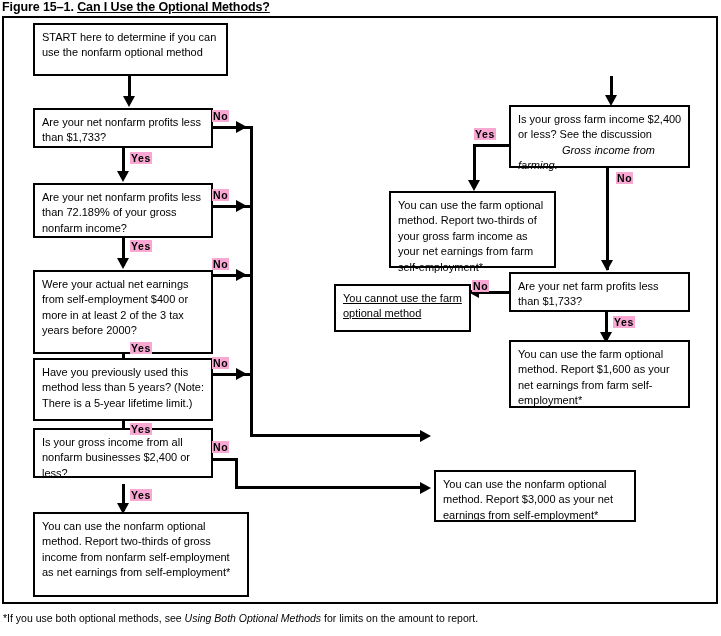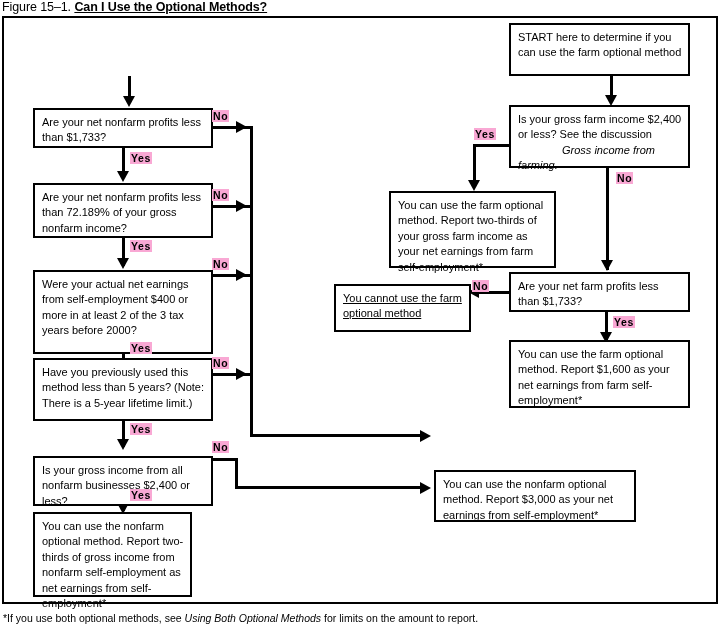--- a/index.html
+++ b/index.html
@@ -23,21 +23,21 @@
     left: 2px;
     top: 0px;
     width: 717px;
     height: 15px;
     font-size: 12.5px;
     line-height: 15px;
     white-space: nowrap;
     letter-spacing: -0.1px;
   }
   .fig-title .fig-num {
-    font-weight: normal;
+    font-weight: bold;
   }
   .fig-title .fig-name {
     font-weight: bold;
     text-decoration: underline;
   }
   
   .frame {
     position: absolute;
     left: 2px;
     top: 16px;
@@ -118,20 +118,21 @@
 
 <div id="figure-root">
 
   <div class="fig-title">
     <span class="fig-num">Figure 15–1.</span>
     <span class="fig-name">Can I Use the Optional Methods?</span>
   </div>
 
   <div class="frame"></div>
 
+  <div class="node" style="left:33px; top:23px; width:195px; height:53px;">START here to determine if you can use the nonfarm optional method</div>
 
   <div class="lnv" style="left:128px; top:76px; width:3px; height:23px;"></div>
   <div class="arrow down" style="left:123px; top:96px;"></div>
 
   <div class="node" style="left:33px; top:108px; width:180px; height:40px;">Are your net nonfarm profits less than $1,733?</div>
 
   <div class="edge-label" style="left:212px; top:110px;">No</div>
   <div class="lnh" style="left:213px; top:126px; width:40px; height:3px;"></div>
   <div class="arrow right" style="left:236px; top:121px;"></div>
 
@@ -162,43 +163,42 @@
   <div class="node" style="left:33px; top:358px; width:180px; height:63px;">Have you previously used this method less than 5 years? (Note: There is a 5-year lifetime limit.)</div>
 
   <div class="edge-label" style="left:212px; top:357px;">No</div>
   <div class="lnh" style="left:213px; top:373px; width:40px; height:3px;"></div>
   <div class="arrow right" style="left:236px; top:368px;"></div>
 
   <div class="edge-label" style="left:130px; top:423px;">Yes</div>
   <div class="lnv" style="left:122px; top:421px; width:3px; height:26px;"></div>
   <div class="arrow down" style="left:117px; top:439px;"></div>
 
-  <div class="node" style="left:33px; top:456px; width:180px; height:50px;">Is your gross income from all nonfarm businesses $2,400 or less?</div>
+  <div class="node" style="left:33px; top:428px; width:180px; height:50px;">Is your gross income from all nonfarm businesses $2,400 or less?</div>
 
   <div class="edge-label" style="left:212px; top:441px;">No</div>
 
   <div class="edge-label" style="left:130px; top:489px;">Yes</div>
   <div class="lnv" style="left:122px; top:484px; width:3px; height:27px;"></div>
   <div class="arrow down" style="left:117px; top:503px;"></div>
 
-  <div class="node" style="left:33px; top:512px; width:159px; height:85px;">You can use the nonfarm optional method. Report two-thirds of gross income from nonfarm self-employment as net earnings from self-employment*</div>
+  <div class="node" style="left:33px; top:512px; width:216px; height:85px;">You can use the nonfarm optional method. Report two-thirds of gross income from nonfarm self-employment as net earnings from self-employment*</div>
 
   <div class="lnv" style="left:250px; top:126px; width:3px; height:311px;"></div>
   <div class="lnh" style="left:250px; top:434px; width:176px; height:3px;"></div>
   <div class="arrow right" style="left:420px; top:430px;"></div>
 
   <div class="lnh" style="left:213px; top:458px; width:25px; height:3px;"></div>
   <div class="lnv" style="left:235px; top:458px; width:3px; height:31px;"></div>
   <div class="lnh" style="left:235px; top:486px; width:191px; height:3px;"></div>
   <div class="arrow right" style="left:420px; top:482px;"></div>
 
 
   <div class="node" style="left:434px; top:470px; width:202px; height:52px;">You can use the nonfarm optional method. Report $3,000 as your net earnings from self-employment*</div>
 
-  <div class="node" style="left:509px; top:23px; width:181px; height:53px;">START here to determine if you can use the farm optional method</div>
 
   <div class="lnv" style="left:610px; top:76px; width:3px; height:22px;"></div>
   <div class="arrow down" style="left:605px; top:95px;"></div>
 
   <div class="node" style="left:509px; top:105px; width:181px; height:63px;">
     <span>Is your gross farm income $2,400 or less? See the discussion </span><i>Gross income from farming.</i>
   </div>
 
   <div class="edge-label" style="left:474px; top:128px;">Yes</div>
   <div class="lnh" style="left:473px; top:144px; width:38px; height:3px;"></div>

